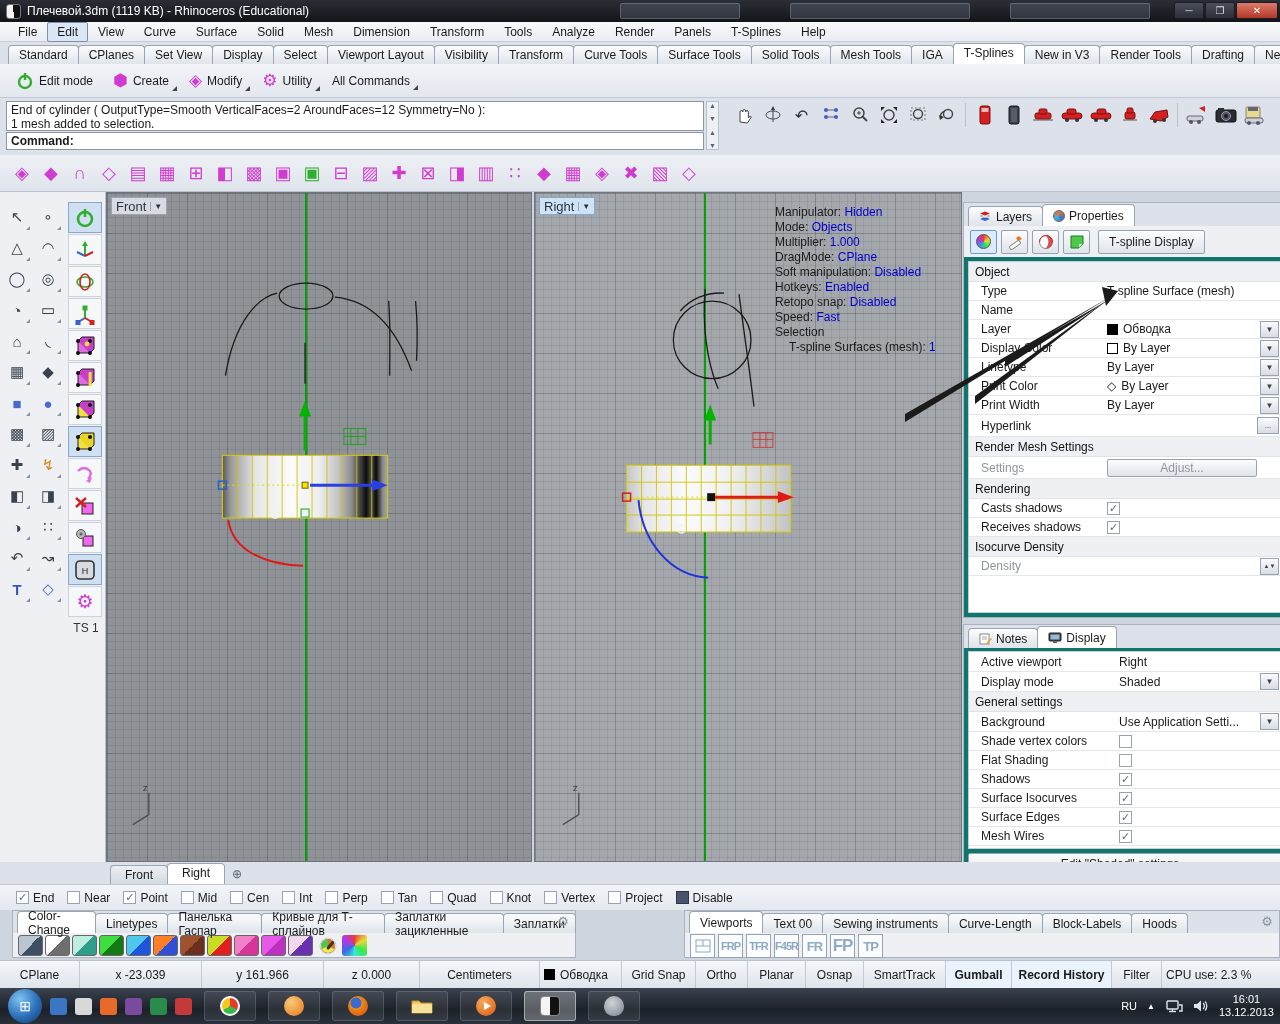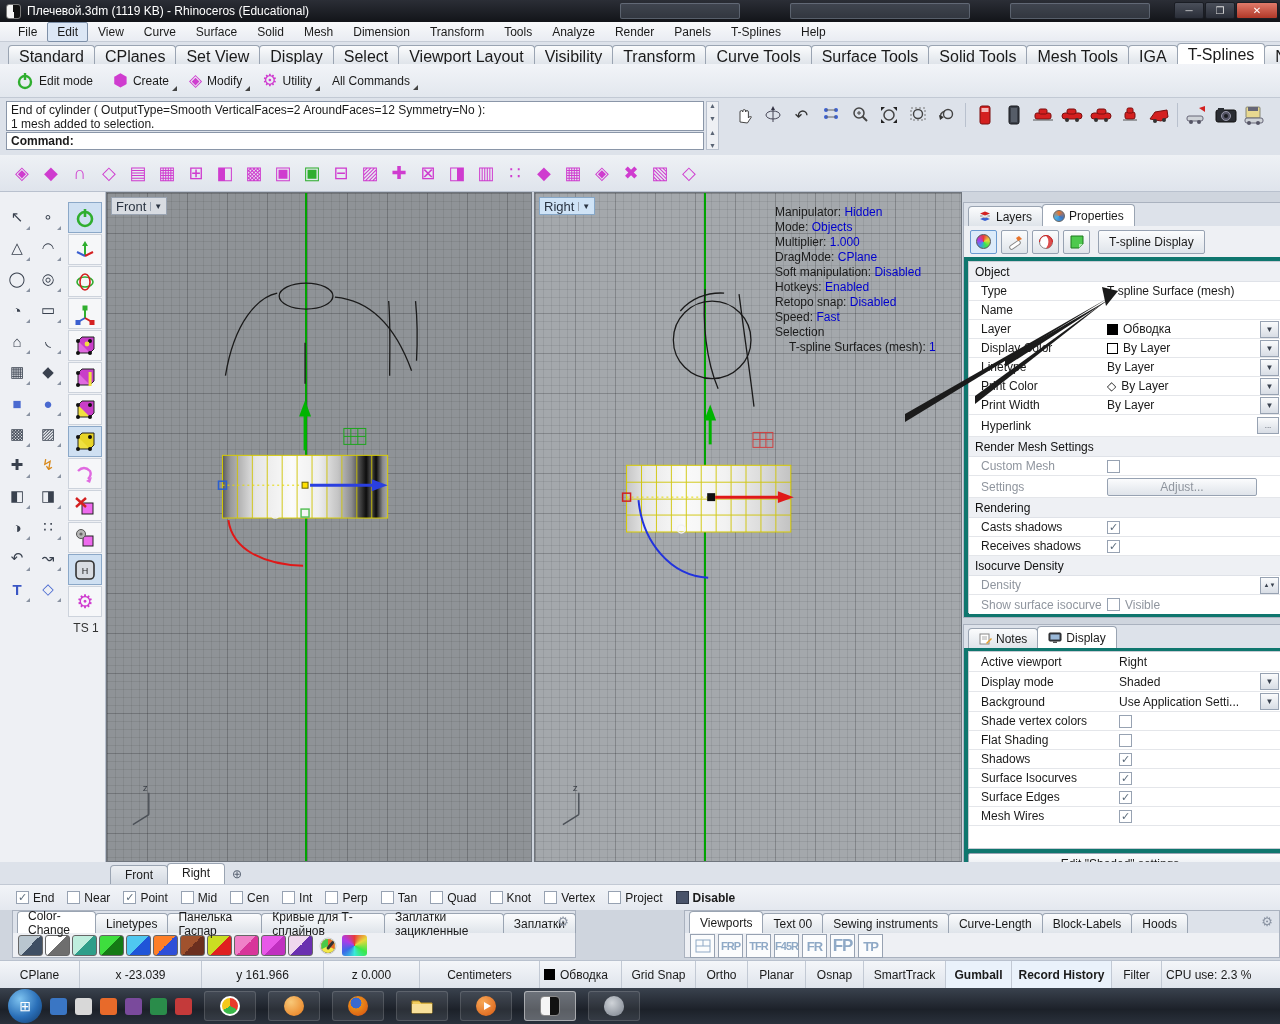--- a/index.html
+++ b/index.html
@@ -14,21 +14,21 @@
   .wb{width:30px;height:17px;display:flex;align-items:center;justify-content:center;font-size:10px;color:#ddd;background:linear-gradient(#4a4f5a,#2a2e38);border:1px solid #1a1d24;border-radius:2px}
   .wb.close{width:42px;background:linear-gradient(#e07a6a,#b03828);color:#fff}
 
   
   .menubar{position:absolute;left:0;top:22px;width:1280px;height:20px;background:linear-gradient(#f8f9fb,#e9ecf2);border-bottom:1px solid #c6ccd6;display:flex;align-items:center;padding-left:8px}
   .mi{padding:2px 9px;border:1px solid transparent}
   .mi.active{border:1px solid #7e90a8;background:#dce7f5;border-radius:2px}
 
   
   .tabrow{position:absolute;left:0;top:42px;width:1280px;height:22px;background:#dde2ea;display:flex;align-items:flex-end;padding-left:8px}
-  .ttab{height:19px;padding:2px 10px 0;border:1px solid #9aa4b2;border-bottom:none;border-radius:4px 4px 0 0;background:linear-gradient(#fbfcfd,#dfe4ea);margin-right:-1px;white-space:nowrap;font-size:16px}
+  .ttab{height:19px;padding:2px 10px 0;border:1px solid #9aa4b2;border-bottom:none;border-radius:4px 4px 0 0;background:linear-gradient(#fbfcfd,#dfe4ea);margin-right:-1px;white-space:nowrap;font-size:12px}
   .ttab.active{background:#fff;height:21px;position:relative;z-index:2}
   .gear{color:#8a93a2;font-size:13px;line-height:1}
 
   
   .toolrow{position:absolute;left:0;top:64px;width:1280px;height:34px;background:linear-gradient(#f2f4f8,#e2e7ee);border-bottom:1px solid #c2c9d4;display:flex;align-items:center;gap:4px;padding-left:10px}
   .tbtn{display:flex;align-items:center;gap:5px;padding:3px 10px 3px 6px;position:relative}
   .tbtn .corner{position:absolute;right:2px;bottom:1px;width:0;height:0;border-left:5px solid transparent;border-bottom:5px solid #444}
   .mgico{color:#cf3ccf;font-size:17px;line-height:1}
 
   
@@ -743,26 +743,20 @@
           <span class="pl">Print Width</span>
           <span class="pv">By Layer</span>
           <span class="ddbtn">▼</span>
         </div>
       <div class="prow" style="height:22px">
           <span class="pl">Hyperlink</span>
           <span class="pv"></span>
           <span class="ddbtn" style="width:22px">...</span>
         </div>
       <div class="phead">Render Mesh Settings</div>
-      <div class="prow">
-          <span class="pl grayed">Custom Mesh</span>
-          <span class="pv">
-            <span class="cb"></span>
-          </span>
-        </div>
       <div class="prow" style="height:22px">
           <span class="pl grayed">Settings</span>
           <span class="pv">
             <span class="btnw grayed" style="width:150px;height:18px">Adjust...</span>
           </span>
         </div>
       <div class="phead">Rendering</div>
       <div class="prow">
           <span class="pl">Casts shadows</span>
           <span class="pv">
@@ -773,27 +767,20 @@
           <span class="pl">Receives shadows</span>
           <span class="pv">
             <span class="cb checked"></span>
           </span>
         </div>
       <div class="phead">Isocurve Density</div>
       <div class="prow">
           <span class="pl grayed">Density</span>
           <span class="pv"></span>
           <span class="ddbtn" style="font-size:6px;flex-direction:column;line-height:5px">▲▼</span>
-        </div>
-      <div class="prow" style="border-bottom:none">
-          <span class="pl grayed">Show surface isocurve</span>
-          <span class="pv">
-            <span class="cb"></span>
-            <span class="grayed">Visible</span>
-          </span>
         </div>
     </div>
     <div class="vscroll" style="top:58px;bottom:4px">
         <span style="padding:3px 0">▲</span>
         <span class="vthumb" style="height:150px;margin-top:2px"></span>
         <span style="margin-top:auto;padding:3px 0">▼</span>
       </div>
   </div>
 
   <div class="panel" style="top:624px;height:256px">
@@ -820,20 +807,21 @@
     <div style="position:absolute;left:4px;top:26px;right:16px;bottom:30px;border:1px solid #c8ccd4;background:#fff;overflow:hidden">
       <div class="prow" style="height:20px">
           <span class="pl" style="padding-left:0;width:138px">Active viewport</span>
           <span class="pv">Right</span>
         </div>
       <div class="prow" style="height:20px">
           <span class="pl" style="width:138px">Display mode</span>
           <span class="pv">Shaded</span>
           <span class="ddbtn">▼</span>
         </div>
+      <div class="phead">General settings</div>
       <div class="prow" style="height:20px">
           <span class="pl" style="width:138px">Background</span>
           <span class="pv">Use Application Setti...</span>
           <span class="ddbtn">▼</span>
         </div>
       <div class="prow">
           <span class="pl" style="width:138px">Shade vertex colors</span>
           <span class="pv">
             <span class="cb"></span>
           </span>
@@ -934,21 +922,21 @@
     <span class="osn">
         <span class="cb"></span>
         <span>Vertex</span>
       </span>
     <span class="osn">
         <span class="cb"></span>
         <span>Project</span>
       </span>
     <span class="osn">
         <span class="cb dark"></span>
-        <span style="font-weight:bold">Disable</span>
+        <span style="font-weight:normal">Disable</span>
       </span>
   </div>
 
   <div class="bgroup" style="left:12px;width:564px">
     <div class="btabs">
       <span class="ptab active">Color-Change</span>
       <span class="ptab">Linetypes</span>
       <span class="ptab">Панелька Гаспар</span>
       <span class="ptab">Кривые для Т-сплайнов</span>
       <span class="ptab">Заплатки зацикленные</span>
@@ -1056,15 +1044,30 @@
         <span style="width:20px;height:20px;border-radius:50%;background:radial-gradient(circle at 35% 30%,#f8a858,#d85a10);display:flex;align-items:center;justify-content:center">
           <span style="width:0;height:0;border-left:7px solid #fff;border-top:4px solid transparent;border-bottom:4px solid transparent;margin-left:2px"></span>
         </span>
       </span>
     <span class="appbtn active">
         <span style="width:20px;height:20px;border-radius:4px;background:conic-gradient(#111 0 50%,#f5f5f5 50% 100%);border:1px solid #888"></span>
       </span>
     <span class="appbtn">
         <span style="width:20px;height:20px;border-radius:50% 50% 45% 45%;background:radial-gradient(circle at 40% 35%,#cfd3d8,#7a818c)"></span>
       </span>
+    <div class="tray">
+      <span>RU</span>
+      <span style="font-size:8px">▲</span>
+      <svg width="18" height="14" viewBox="0 0 18 14">
+          <rect x="2" y="2" width="11" height="8" rx="1" fill="none" stroke="#dfe4ec" stroke-width="1.4"></rect>
+          <line x1="7.5" y1="10" x2="7.5" y2="12" stroke="#dfe4ec" stroke-width="1.4"></line>
+          <line x1="4" y1="12.5" x2="11" y2="12.5" stroke="#dfe4ec" stroke-width="1.4"></line>
+          <path d="M14 6 h3 v6 h-3" fill="none" stroke="#dfe4ec" stroke-width="1.4"></path>
+        </svg>
+      <svg width="16" height="14" viewBox="0 0 16 14">
+          <polygon points="1,5 4,5 8,1.5 8,12.5 4,9 1,9" fill="#dfe4ec"></polygon>
+          <path d="M10 4 a4 4 0 0 1 0 6 M12 2.5 a6.5 6.5 0 0 1 0 9" fill="none" stroke="#dfe4ec" stroke-width="1.3"></path>
+        </svg>
+      <span class="clock"><span>16:01</span><br><span>13.12.2013</span></span>
+    </div>
   </div>
 
 </div>
 
 </body></html>

